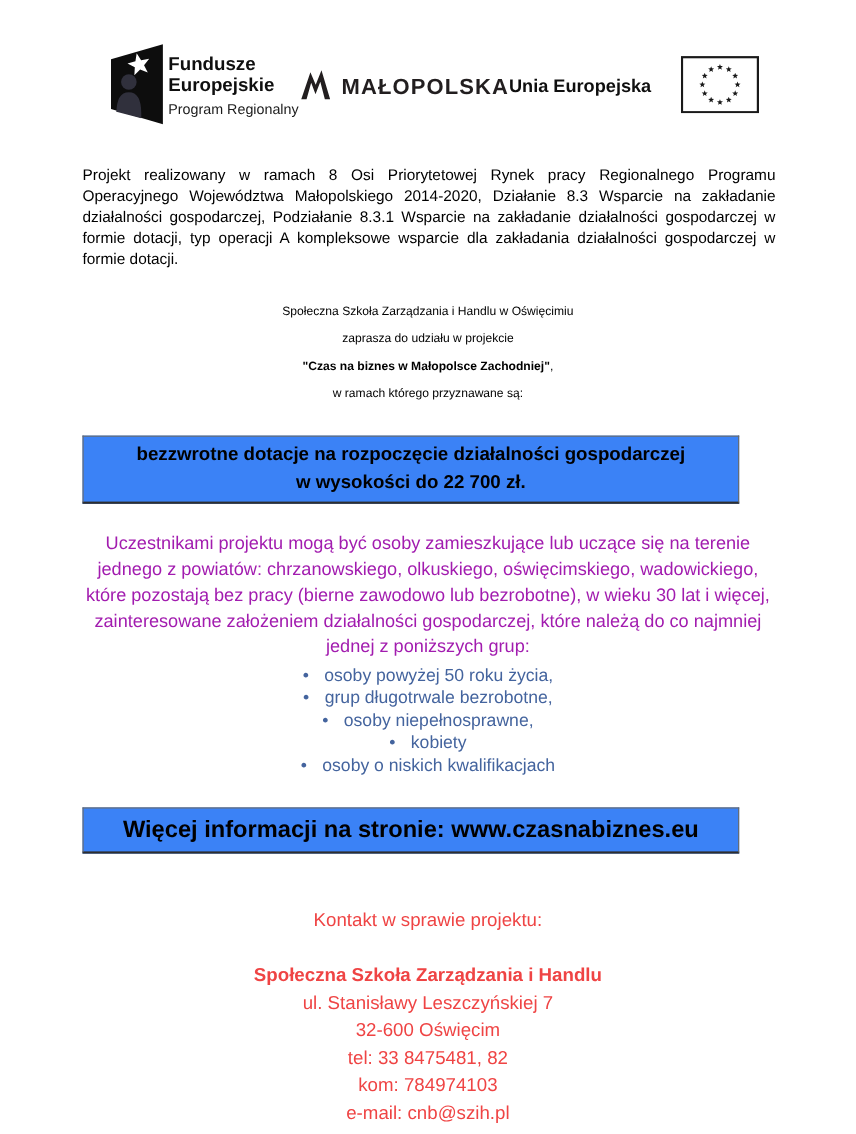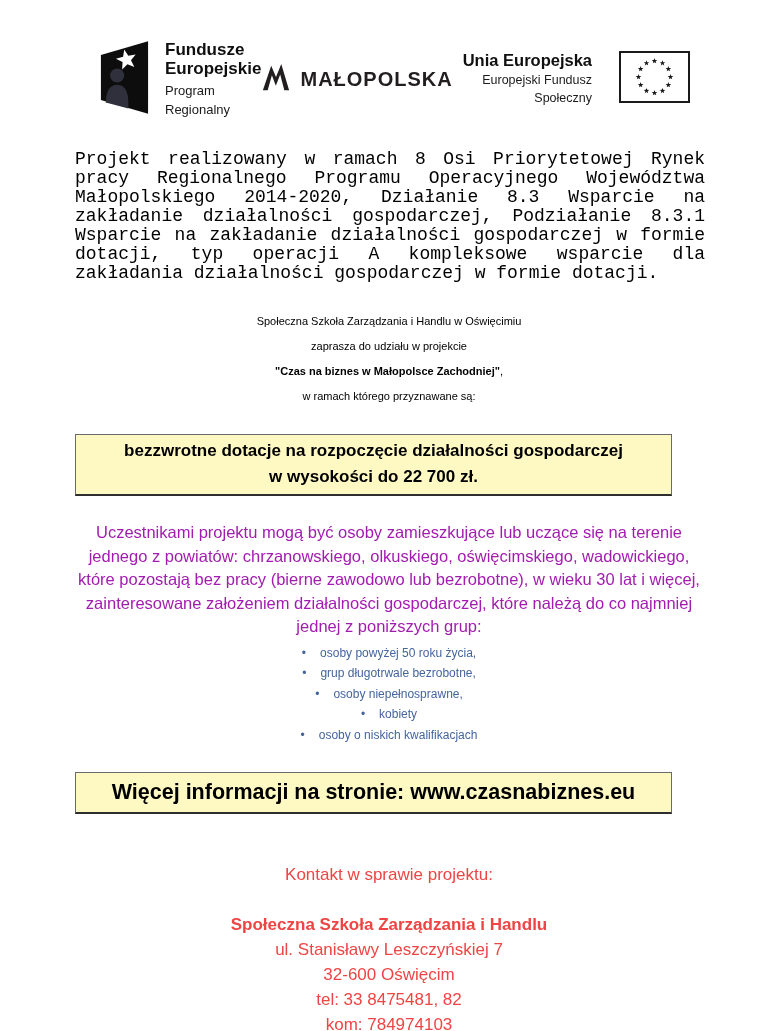--- a/index.html
+++ b/index.html
@@ -11,62 +11,62 @@
     font-family:"Liberation Sans","DejaVu Sans",sans-serif;
     color:#111111;
     overflow:hidden;
   }
   
   .logos{
     display:flex;justify-content:space-between;align-items:center;
     margin:38px 88px 0 96px;height:82px;
   }
   .logo{display:flex;align-items:center;}
-  .logo-fe{gap:12px;}
+  .logo-fe{}
   .fe-text{line-height:19px;}
   .fe-title{font-weight:bold;font-size:17px;color:#0f0f0f;}
   .fe-sub{font-size:13px;margin-top:3px;color:#1a1a1a;}
   .logo-mp{gap:9px;}
   .mp-label{font-size:20px;font-weight:600;letter-spacing:1px;color:#221e1f;}
   .logo-eu{gap:27px;}
   .eu-text{text-align:right;line-height:18px;}
   .eu-title{font-weight:bold;font-size:16.5px;color:#0f0f0f;}
   .eu-sub{font-size:12.5px;margin-top:2px;color:#1a1a1a;}
   
   .intro{
     margin:30px 73px 0 75px;
-    font-family:Liberation Mono, monospace;
-    font-size:18px;line-height:19px;
+    font-family:Liberation Sans, sans-serif;
+    font-size:14px;line-height:19px;
     text-align:justify;color:#000000;
   }
   
   .invite{
     margin-top:26px;
     text-align:center;
     font-size:11px;line-height:25px;color:#000000;
   }
   .invite .bold{font-weight:bold;}
   
   .graybox{
     margin:25px 106px 0 75px;
-    background:#fef9c3;
+    background:#3b82f6;
     border:1px solid #6a6a6a;
     border-bottom:2px solid #2e2e2e;
     text-align:center;color:#000000;
   }
   .grant-box{padding:3px 6px 4px 6px;font-weight:bold;font-size:17px;line-height:26px;}
   .info-box{margin-top:27px;padding:4px 6px 5px 6px;font-weight:bold;font-size:21.5px;line-height:30px;}
   
   .participants{
     margin:25px auto 0 auto;width:640px;
     text-align:center;
     font-size:16.5px;line-height:23.5px;color:#a21caf;
   }
   
-  .groups{margin-top:4px;text-align:center;font-size:12px;line-height:20.5px;}
+  .groups{margin-top:4px;text-align:center;font-size:16px;line-height:20.5px;}
   .group-line{white-space:pre;}
   .bullet-dot{display:inline-block;margin-right:14px;}
   
   .contact{margin-top:48px;text-align:center;font-size:17px;line-height:25px;color:#ef4444;}
   .contact .spacer{height:25px;}
   .contact .bold{font-weight:bold;}
 </style>
 </head>
 <body>
 
@@ -95,21 +95,20 @@
         <svg width="30" height="28" viewBox="0 0 34 32">
           <path d="M2,31 L11.5,3 L17,16 L23,1 L32,31 L26.5,31 L21.8,13 L16.8,26 L12.3,14 L7.5,31 Z" fill="#221e1f"></path>
         </svg>
       </span>
       <span class="mp-label">MAŁOPOLSKA</span>
     </div>
 
     <div class="logo logo-eu">
       <span class="eu-text">
         <div class="eu-title">Unia Europejska</div>
-        <div class="eu-sub">Europejski Fundusz Społeczny</div>
       </span>
       <span>
         <svg width="71" height="52" viewBox="0 0 71 52">
           <rect x="1" y="1" width="69" height="50" fill="#ffffff" stroke="#1a1a1a" stroke-width="2"></rect>
           <g fill="#1a1a1a">
             <path transform="translate(35.5,10) scale(0.72)" d="M0,-4 L1,-1.38 L3.8,-1.24 L1.62,0.53 L2.35,3.24 L0,1.7 L-2.35,3.24 L-1.62,0.53 L-3.8,-1.24 L-1,-1.38 Z"></path>
             <path transform="translate(43.5,12.14) scale(0.72)" d="M0,-4 L1,-1.38 L3.8,-1.24 L1.62,0.53 L2.35,3.24 L0,1.7 L-2.35,3.24 L-1.62,0.53 L-3.8,-1.24 L-1,-1.38 Z"></path>
             <path transform="translate(49.36,18) scale(0.72)" d="M0,-4 L1,-1.38 L3.8,-1.24 L1.62,0.53 L2.35,3.24 L0,1.7 L-2.35,3.24 L-1.62,0.53 L-3.8,-1.24 L-1,-1.38 Z"></path>
             <path transform="translate(51.5,26) scale(0.72)" d="M0,-4 L1,-1.38 L3.8,-1.24 L1.62,0.53 L2.35,3.24 L0,1.7 L-2.35,3.24 L-1.62,0.53 L-3.8,-1.24 L-1,-1.38 Z"></path>
             <path transform="translate(49.36,34) scale(0.72)" d="M0,-4 L1,-1.38 L3.8,-1.24 L1.62,0.53 L2.35,3.24 L0,1.7 L-2.35,3.24 L-1.62,0.53 L-3.8,-1.24 L-1,-1.38 Z"></path>

